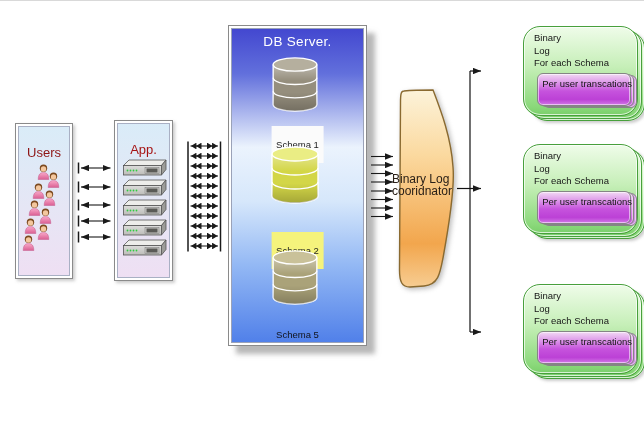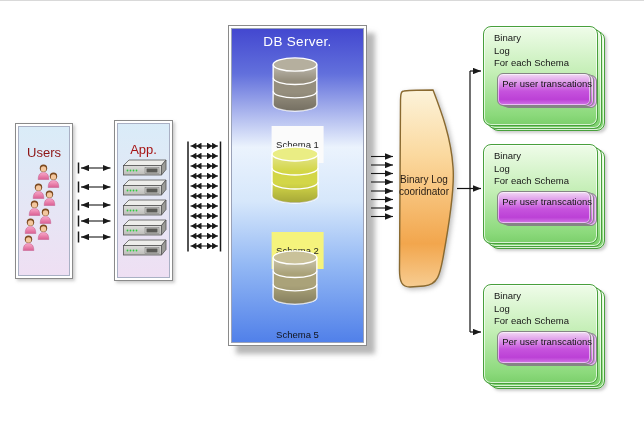--- a/index.html
+++ b/index.html
@@ -46,30 +46,31 @@
   }
   .chip.c1 { top:100px; background:#fbfbfb; }
   .chip.c2 { top:182px; background:#f5f37c;margin-top:24px; }
   .chip.c3 { top:290px; background:transparent; color:#10131c; }
 
   
   .coord-svg { position:absolute; left:390px; top:84px;
                filter:drop-shadow(2px 2px 2.5px rgba(110,110,110,.45)); }
   .coord-label {
     position:absolute; left:392px; top:173px; width:64px;
-    font-size:10px; line-height:11.5px; text-align:center; color:#2b2118;
+    font-size:12px; line-height:11.5px; text-align:left; color:#2b2118;
   }
 
   
   .log-stack { position:absolute; left:483px; width:124px; height:98px; }
   .log-layer {
-    position:absolute; width:115px; height:100px; border-radius:8px;
+    position:absolute; width:115px; height:90px; border-radius:17px;
     border:1px solid #48a03c;
     background:linear-gradient(180deg,#effce9 0%,#c6efb8 45%,#8bd97b 90%,#7bcf6b 100%);
     box-shadow: inset 0 0 0 1px rgba(255,255,255,.7);
+    margin-left: 40px;
   }
   .log-layer.l3 { left:7px; top:5px; box-shadow:2px 2px 3px rgba(110,110,110,.35), inset 0 0 0 1px rgba(255,255,255,.7); }
   .log-layer.l2 { left:4px; top:3px; }
   .log-layer.l1 { left:0;  top:0;  }
   .log-label {
     position:absolute; left:10px; top:5px; font-size:9.5px; line-height:12.5px;
     color:#161616; white-space:pre-line;
   }
   .tx-stack { position:absolute; left:13px; top:46px; width:100px; height:35px; }
   .tx-layer {

